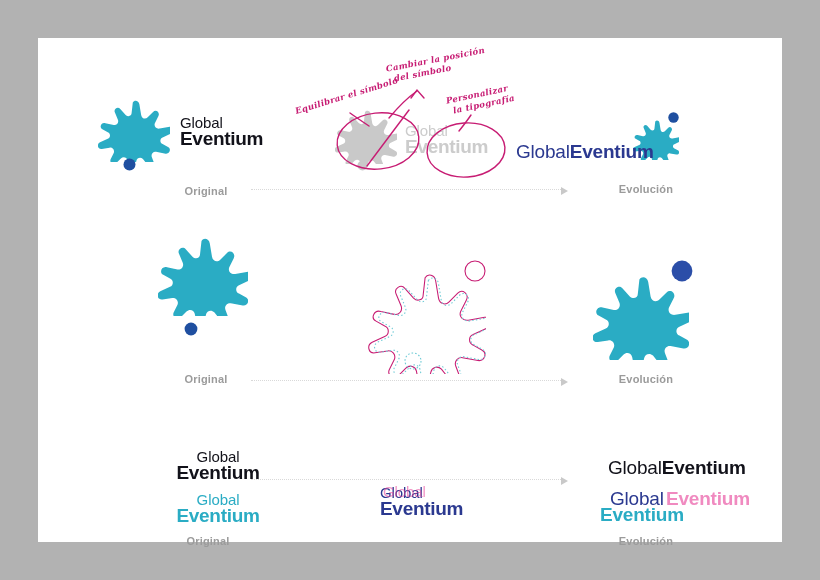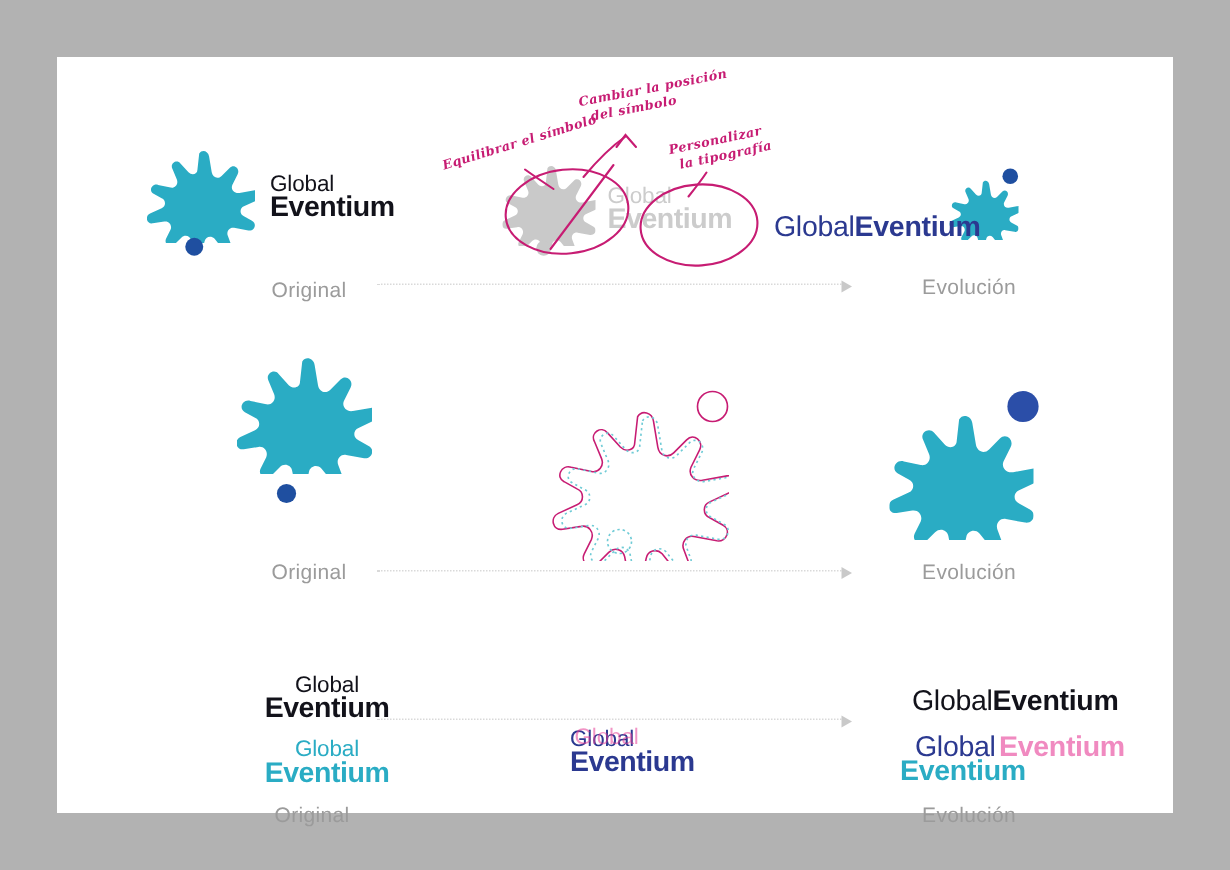--- a/index.html
+++ b/index.html
@@ -14,26 +14,27 @@
     left:38px;top:38px;
     width:744px;height:504px;
     background:#ffffff;
   }
 
   
   .row{position:absolute;left:0;top:0;width:744px;}
   .cell{position:absolute;}
   .caption{
     position:absolute;
-    font-size:14px;
+    font-size:11px;
     color:#9b9b9b;
     letter-spacing:.2px;
     text-align:center;
     width:120px;
     white-space:nowrap;
+    font-weight:bold;
   }
   .arrow{
     position:absolute;
     height:1px;
     border-top:1px dotted #d9d9d9;
   }
   .arrow:after{
     content:"";
     position:absolute;
     right:-7px;top:-3.5px;

